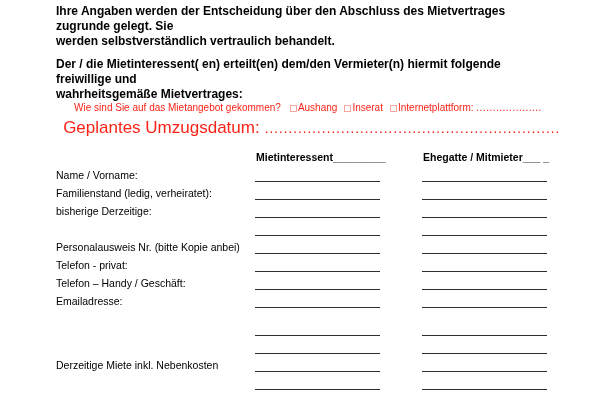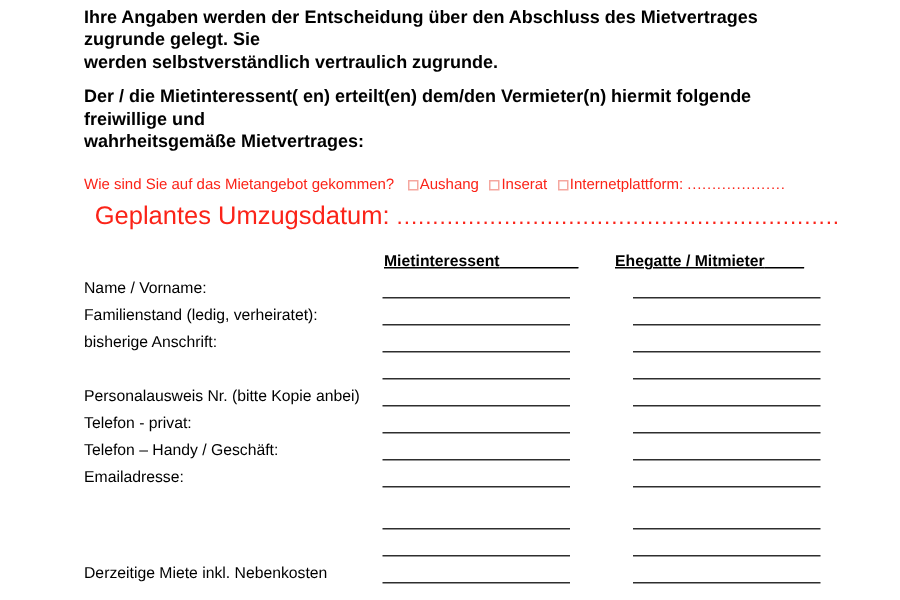--- a/index.html
+++ b/index.html
@@ -10,57 +10,58 @@
   *{box-sizing:border-box;}
   html,body{margin:0;padding:0;}
   body{
     width:600px;height:400px;background:#ffffff;color:#000;
     font-family:"Liberation Sans", sans-serif;overflow:hidden;
   }
   .content{padding:4px 40px 0 56px;position:relative;}
   .para{font-weight:bold;font-size:12px;line-height:15px;width:500px;}
   .para2{margin-top:8px;}
   .red-question{
-    margin-top:16px;color:var(--red);font-size:10px;line-height:12px;
+    color:var(--red);font-size:10px;line-height:12px;
     white-space:nowrap;
+    text-align:center;
   }
   .checkbox{
     display:inline-block;width:7px;height:7px;border:1px solid var(--checkbox-red);
     margin:0 1px 0 7px;vertical-align:-1px;background:#fff;
   }
   .opt-first .checkbox{margin-left:9px;}
   .source-dots{letter-spacing:0.5px;}
   .moving-line{
     margin-top:4px;color:var(--red);font-size:17px;line-height:20px;white-space:nowrap;text-align:right;
   }
   .moving-dots{font-size:15px;letter-spacing:0.6px;}
   .table-header{position:relative;height:14px;margin-top:13px;font-size:10.5px;font-weight:bold;}
-  .th{position:absolute;top:0;text-decoration:underline;white-space:pre;}
+  .th{position:absolute;top:0;white-space:pre;}
   .th1{left:200px;}
-  .th2{left:354px;}
+  .th2{left:367px;}
   .rows{margin-top:0;}
   .form-row{position:relative;height:18px;padding-left:11px;}
   .form-row.gap-top{margin-top:10px;}
   .row-label{position:absolute;left:0;bottom:2px;font-size:10.5px;white-space:nowrap;}
   .lbl-b{font-weight:bold;}
   .blank-line{
     position:absolute;bottom:1px;height:0;border-bottom:1.5px solid var(--line);
     width:125px;
   }
   .col1{left:199px;}
   .col2{left:366px;}
 </style>
 </head>
 <body>
 
 <div class="content">
 
   <div class="para">
     <div>Ihre Angaben werden der Entscheidung über den Abschluss des Mietvertrages zugrunde gelegt. Sie</div>
-    <div>werden selbstverständlich vertraulich zugrunde.</div>
+    <div>werden selbstverständlich vertraulich behandelt.</div>
   </div>
 
   <div class="para para2">
     <div>Der / die Mietinteressent( en) erteilt(en) dem/den Vermieter(n) hiermit folgende freiwillige und</div>
     <div>wahrheitsgemäße Mietvertrages:</div>
   </div>
 
   <div class="red-question">
     <span>Wie sind Sie auf das Mietangebot gekommen?</span><span class="opt opt-first"><span class="checkbox"></span><span>Aushang</span></span><span class="opt"><span class="checkbox"></span><span>Inserat</span></span><span class="opt"><span class="checkbox"></span><span>Internetplattform:</span></span>
     <span class="source-dots">....................</span>
@@ -84,21 +85,21 @@
     </div>
 
 
     <div class="form-row">
       <span class="row-label"><span class="lbl-b"></span><span class="lbl-r">Familienstand (ledig, verheiratet):</span></span>
       <span class="blank-line col1"></span>
       <span class="blank-line col2"></span>
     </div>
 
     <div class="form-row">
-      <span class="row-label"><span class="lbl-b"></span><span class="lbl-r">bisherige Anschrift:</span></span>
+      <span class="row-label"><span class="lbl-b"></span><span class="lbl-r">bisherige Derzeitige:</span></span>
       <span class="blank-line col1"></span>
       <span class="blank-line col2"></span>
     </div>
 
     <div class="form-row">
       <span class="row-label"><span class="lbl-b"></span><span class="lbl-r"></span></span>
       <span class="blank-line col1"></span>
       <span class="blank-line col2"></span>
     </div>
 

